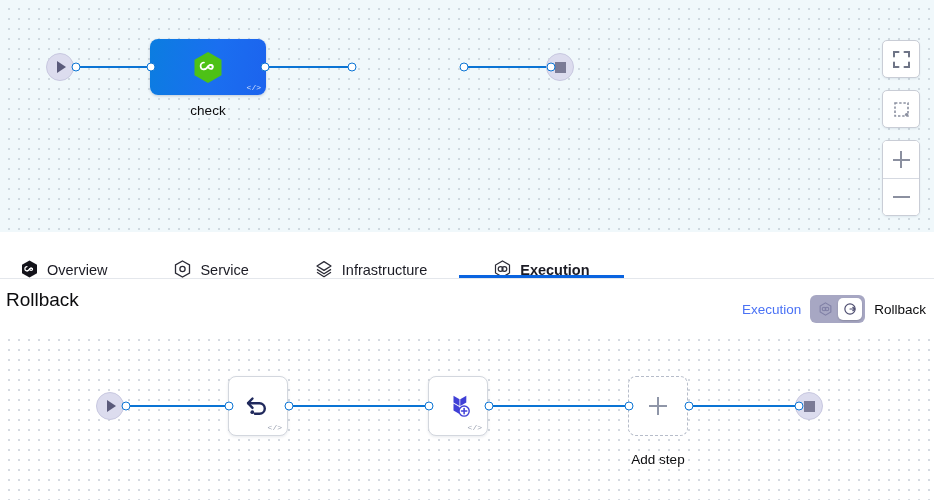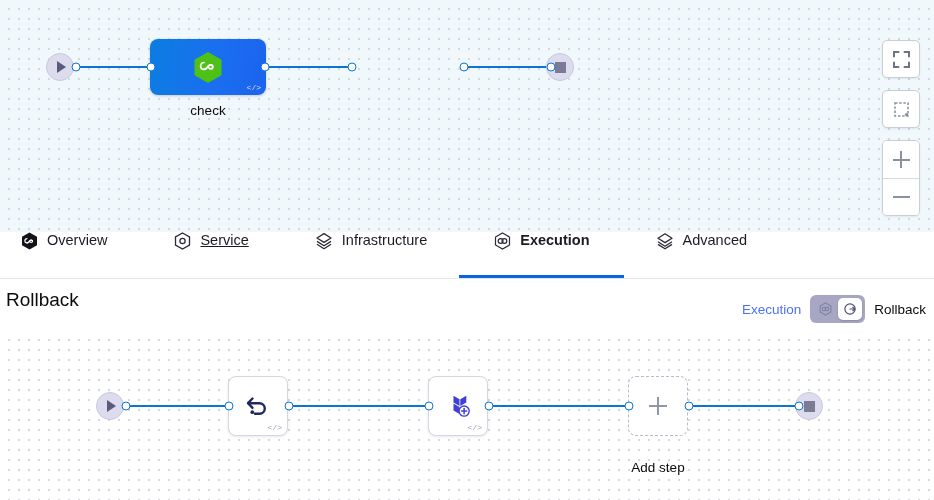--- a/index.html
+++ b/index.html
@@ -149,21 +149,21 @@
     position: absolute;
     left: 0; top: 232px;
     width: 934px; height: 47px;
     background: #ffffff;
     border-bottom: 1px solid #e4e7ec;
     display: flex;
     align-items: flex-end;
   }
   .tab {
     height: 46px;
-    display: flex; align-items: flex-start; gap: 9px;
+    display: flex; align-items: flex-end; gap: 9px;
     padding: 0 0 0 0;
     position: relative;
     font-size: 14.5px;
     color: #1b1b24;
   }
   .tab .tab-ico { display:flex; align-items:center; justify-content:center; width:18px; height:18px; }
   .tab.active { font-weight: bold; }
   .tab.active::after {
     content: "";
     position: absolute;
@@ -308,21 +308,21 @@
     <span class="tab-ico">
       <svg width="17" height="18" viewBox="0 0 17 18">
         <polygon points="8.5,0.5 16,4.8 16,13.2 8.5,17.5 1,13.2 1,4.8" fill="#13131a"></polygon>
         <path d="M6 6.6c-1.2 0-2.1.9-2.1 2.1S4.8 10.8 6 10.8c.8 0 1.3-.4 1.9-1l.7-.8c.6-.6 1-.9 1.6-.9.7 0 1.3.5 1.3 1.2s-.6 1.2-1.3 1.2c-.6 0-1-.3-1.5-.9" fill="none" stroke="#ffffff" stroke-width="1.2" stroke-linecap="round"></path>
         <path d="M6 10.8c.8 0 1.3-.4 1.9-1l.7-.8c.6-.6 1-.9 1.6-.9.7 0 1.3.5 1.3 1.2" fill="none" stroke="#ffffff" stroke-width="1.2" stroke-linecap="round"></path>
       </svg>
     </span>
     <span>Overview</span>
   </div>
 
-  <div class="tab" style="margin-left:66px;text-decoration:underline;">
+  <div class="tab" style="margin-left:66px;">
     <span class="tab-ico">
       <svg width="17" height="18" viewBox="0 0 17 18">
         <polygon points="8.5,1 15.5,5 15.5,13 8.5,17 1.5,13 1.5,5" fill="none" stroke="#2b2b36" stroke-width="1.3"></polygon>
         <circle cx="8.5" cy="9" r="2.6" fill="none" stroke="#2b2b36" stroke-width="1.3"></circle>
       </svg>
     </span>
     <span>Service</span>
   </div>
 
   <div class="tab" style="margin-left:66px;">
@@ -342,32 +342,20 @@
     <span class="tab-ico">
       <svg width="17" height="18" viewBox="0 0 17 18">
         <polygon points="8.5,1 15.5,5 15.5,13 8.5,17 1.5,13 1.5,5" fill="none" stroke="#2b2b36" stroke-width="1.2"></polygon>
         <circle cx="6.6" cy="9" r="2.4" fill="none" stroke="#2b2b36" stroke-width="1.2"></circle>
         <circle cx="10.4" cy="9" r="2.4" fill="none" stroke="#2b2b36" stroke-width="1.2"></circle>
       </svg>
     </span>
     <span>Execution</span>
   </div>
 
-  <div class="tab" style="margin-left:66px;">
-    <span class="tab-ico">
-      <svg width="18" height="18" viewBox="0 0 18 18">
-        <g fill="none" stroke="#2b2b36" stroke-width="1.3" stroke-linejoin="round">
-          <path d="M9 1.8 16 6.2 9 10.6 2 6.2z"></path>
-          <path d="M2 9.8 9 14.2 16 9.8"></path>
-          <path d="M2 12.4 9 16.8 16 12.4"></path>
-        </g>
-      </svg>
-    </span>
-    <span>Advanced</span>
-  </div>
 </div>
 
 <div id="rollback-header">
   <div id="rollback-title">Rollback</div>
 
   <div id="mode-switch">
     <span class="mode-link">Execution</span>
     <div class="toggle-track">
       <div class="toggle-opt">
         <svg width="13" height="14" viewBox="0 0 17 18">
@@ -430,21 +418,21 @@
       <span class="code-badge dark">&lt;/&gt;</span>
     </div>
   </div>
   <div class="port" style="left:429px; top:75px;"></div>
   <div class="port" style="left:489px; top:75px;"></div>
 
   <div class="node-wrap" style="left:628px; top:45px; width:60px;">
     <div class="step-dashed">
       <div class="plus-glyph"></div>
     </div>
-    <div class="node-label" style="top:82px;text-align:center;">Add step</div>
+    <div class="node-label" style="top:74px;text-align:center;">Add step</div>
   </div>
   <div class="port" style="left:629px; top:75px;"></div>
   <div class="port" style="left:689px; top:75px;"></div>
 
   <div class="port" style="left:799px; top:75px;"></div>
   <div class="terminal" style="left:795px; top:61px;">
     <div class="sq-stop"></div>
   </div>
 </div>
 

